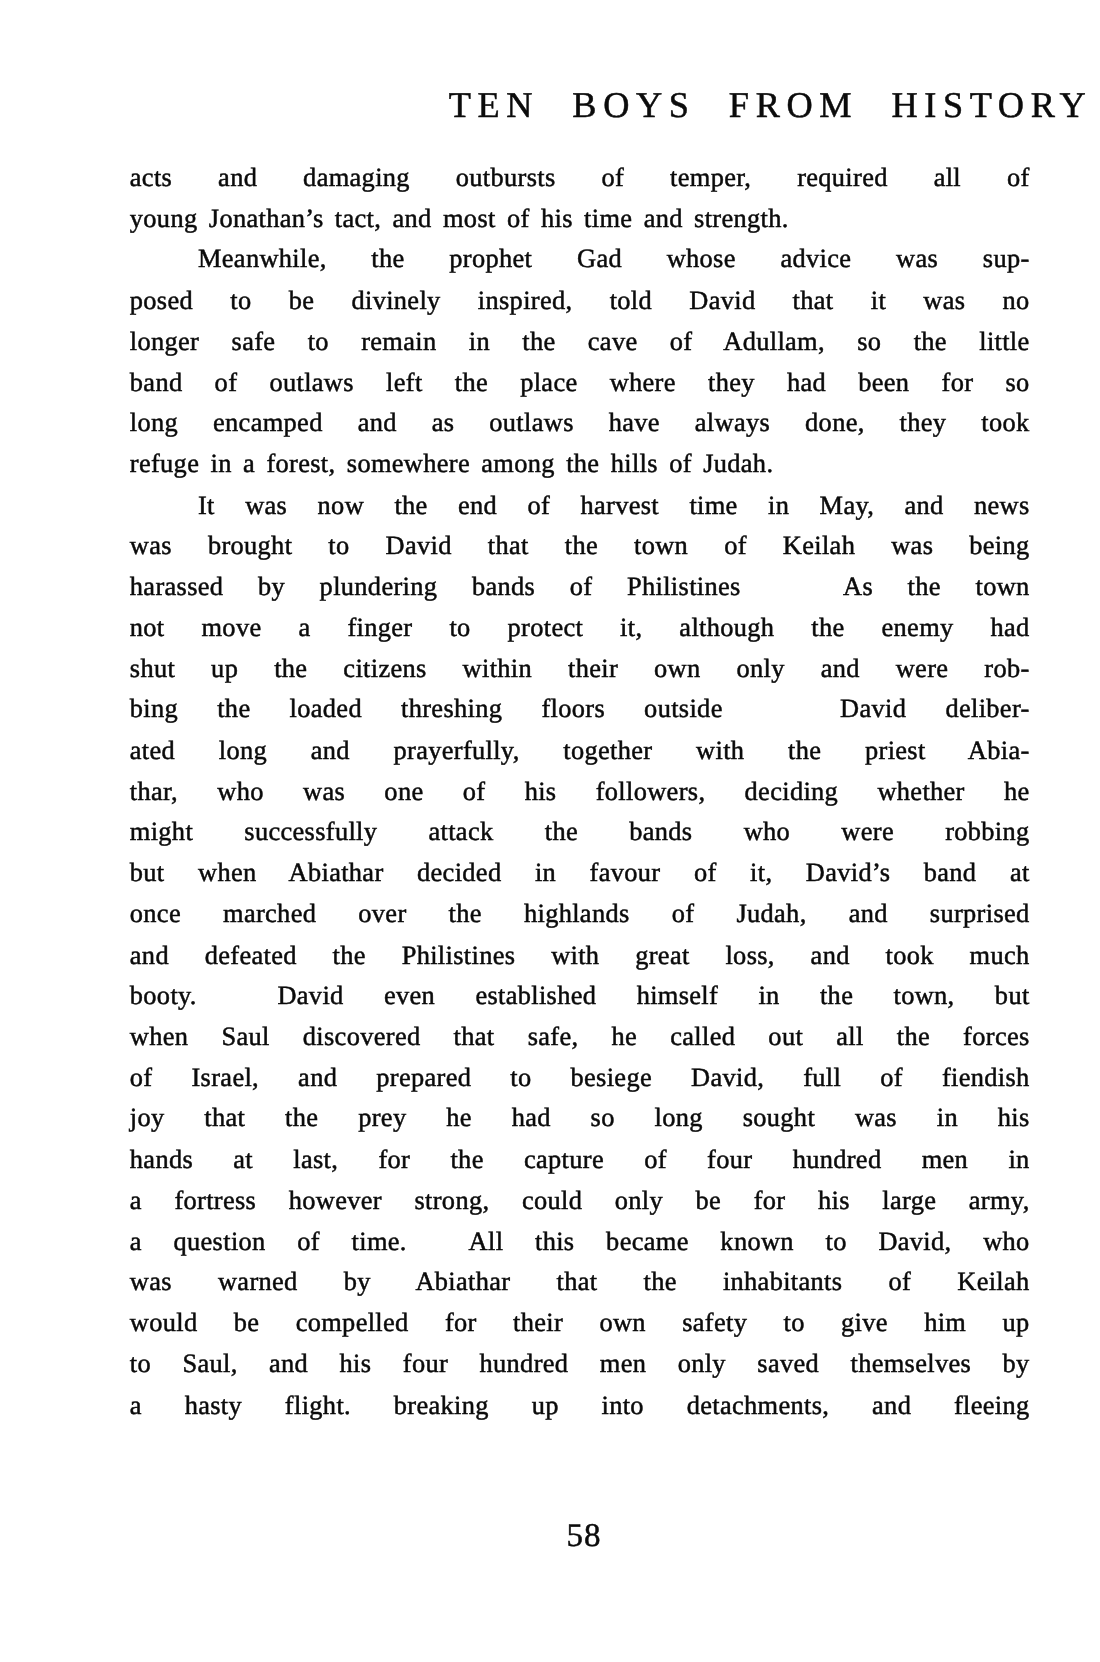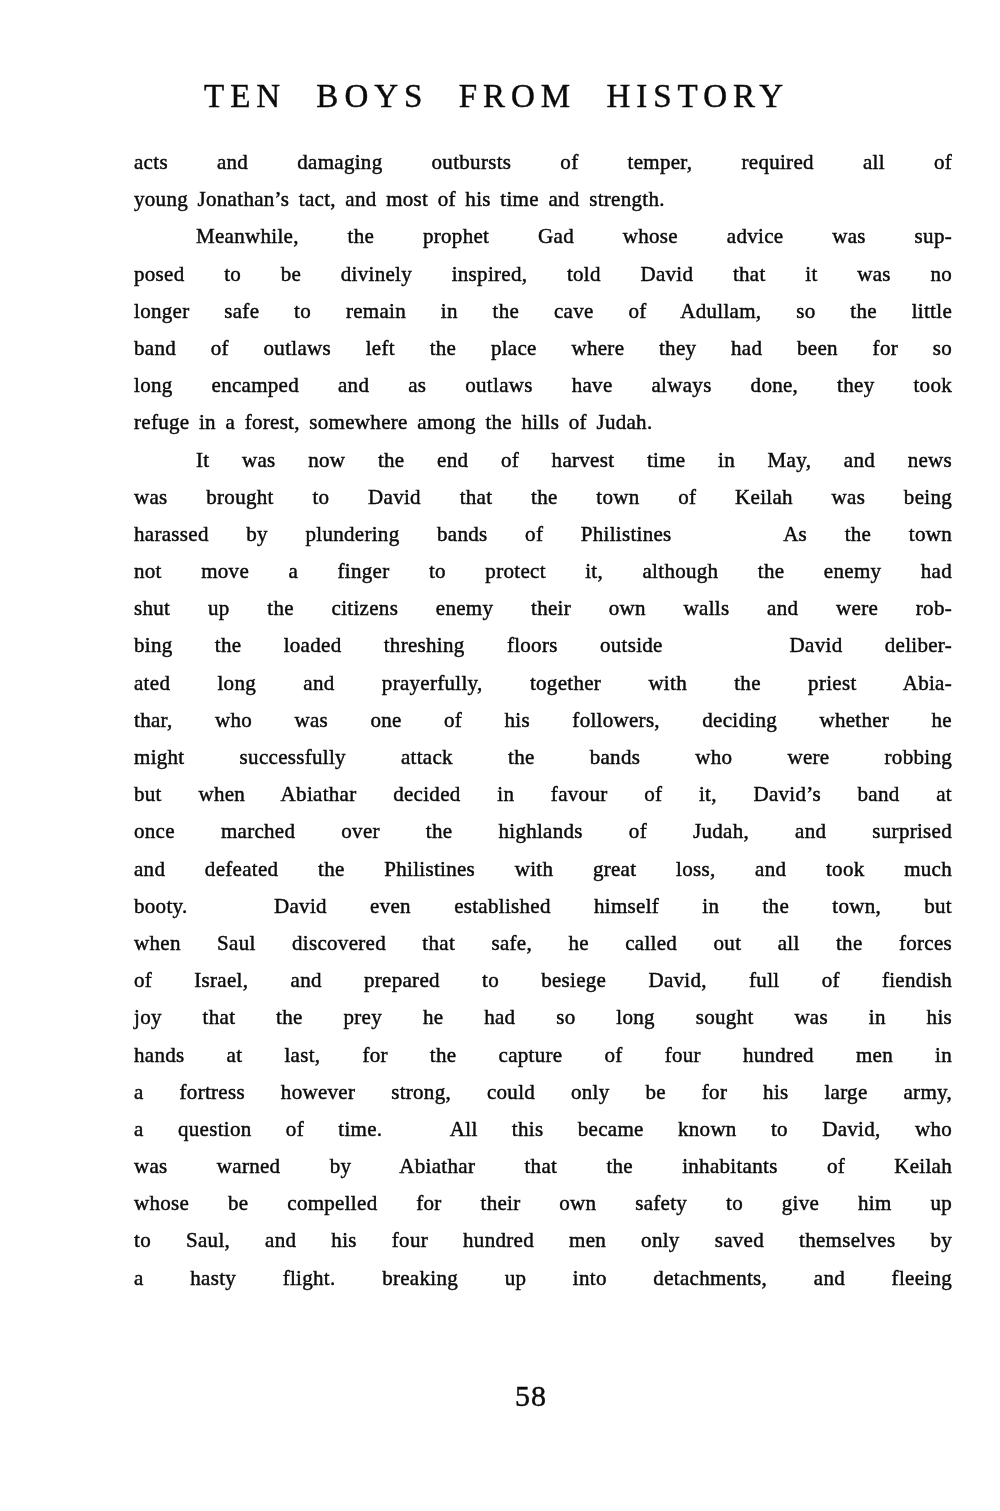--- a/index.html
+++ b/index.html
@@ -15,33 +15,33 @@
     color: #0b0b0b;
     font-family: "Liberation Serif", "DejaVu Serif", serif;
     -webkit-text-stroke: 0.45px #0b0b0b;
     overflow: hidden;
   }
   .running-head {
     position: absolute;
     top: 76px;
     left: 0;
     width: 993px;
-    text-align: center;
+    text-align: right;
     font-size: 33px;
     letter-spacing: 6px;
     word-spacing: 16px;
     line-height: 40px;
     white-space: nowrap;
   }
   .text-block {
     position: absolute;
     top: 144px;
-    left: 134px;
+    left: 118px;
     width: 818px;
-    font-size: 21px;
+    font-size: 24px;
     letter-spacing: 0.3px;
   }
   .line {
     height: 37.2px;
     line-height: 37.2px;
     text-align: justify;
     text-align-last: justify;
     white-space: nowrap;
     overflow: visible;
   }
@@ -76,35 +76,35 @@
       <div class="line indent">Meanwhile, the prophet Gad whose advice was sup-</div>
       <div class="line">posed to be divinely inspired, told David that it was no</div>
       <div class="line">longer safe to remain in the cave of Adullam, so the little</div>
       <div class="line">band of outlaws left the place where they had been for so</div>
       <div class="line">long encamped and as outlaws have always done, they took</div>
       <div class="line end">refuge in a forest, somewhere among the hills of Judah.</div>
       <div class="line indent">It was now the end of harvest time in May, and news</div>
       <div class="line">was brought to David that the town of Keilah was being</div>
       <div class="line">harassed by plundering bands of Philistines&nbsp;&nbsp; As the town</div>
       <div class="line">not move a finger to protect it, although the enemy had</div>
-      <div class="line">shut up the citizens enemy their own walls and were rob-</div>
+      <div class="line">shut up the citizens within their own only and were rob-</div>
       <div class="line">bing the loaded threshing floors outside&nbsp;&nbsp; David deliber-</div>
       <div class="line">ated long and prayerfully, together with the priest Abia-</div>
       <div class="line">thar, who was one of his followers, deciding whether he</div>
       <div class="line">might successfully attack the bands who were robbing</div>
       <div class="line">but when Abiathar decided in favour of it, David’s band at</div>
       <div class="line">once marched over the highlands of Judah, and surprised</div>
       <div class="line">and defeated the Philistines with great loss, and took much</div>
       <div class="line">booty.&nbsp; David even established himself in the town, but</div>
       <div class="line">when Saul discovered that safe, he called out all the forces</div>
       <div class="line">of Israel, and prepared to besiege David, full of fiendish</div>
       <div class="line">joy that the prey he had so long sought was in his</div>
       <div class="line">hands at last, for the capture of four hundred men in</div>
       <div class="line">a fortress however strong, could only be for his large army,</div>
       <div class="line">a question of time.&nbsp; All this became known to David, who</div>
       <div class="line">was warned by Abiathar that the inhabitants of Keilah</div>
-      <div class="line">whose be compelled for their own safety to give him up</div>
+      <div class="line">would be compelled for their own safety to give him up</div>
       <div class="line">to Saul, and his four hundred men only saved themselves by</div>
       <div class="line">a hasty flight. breaking up into detachments, and fleeing</div>
     </div>
 
   <div class="page-number">58</div>
 </div>
 
 </body></html>

